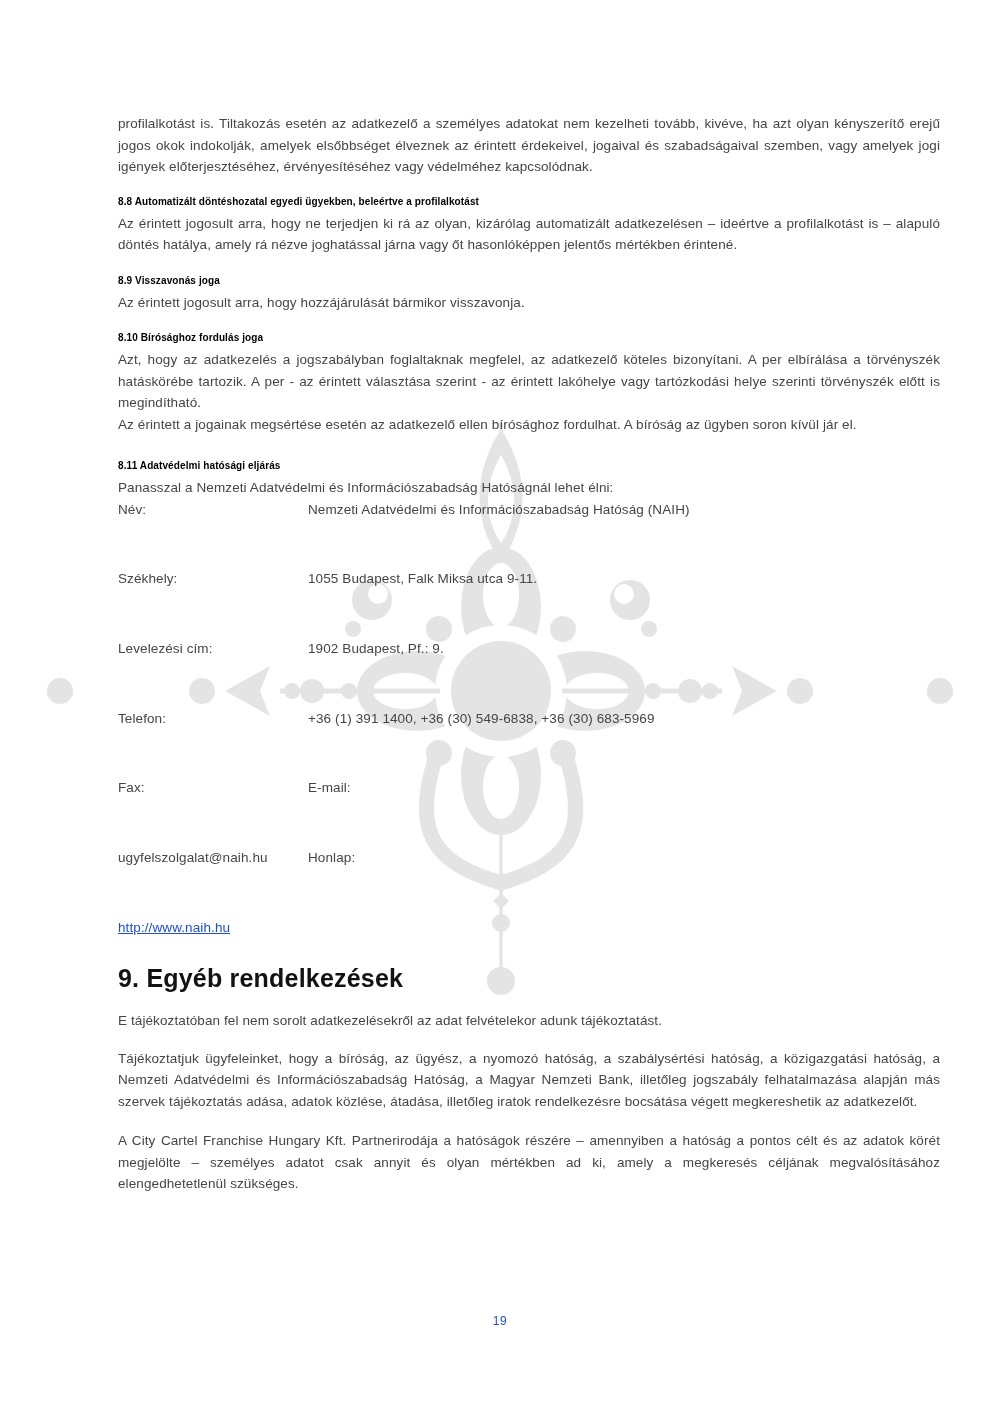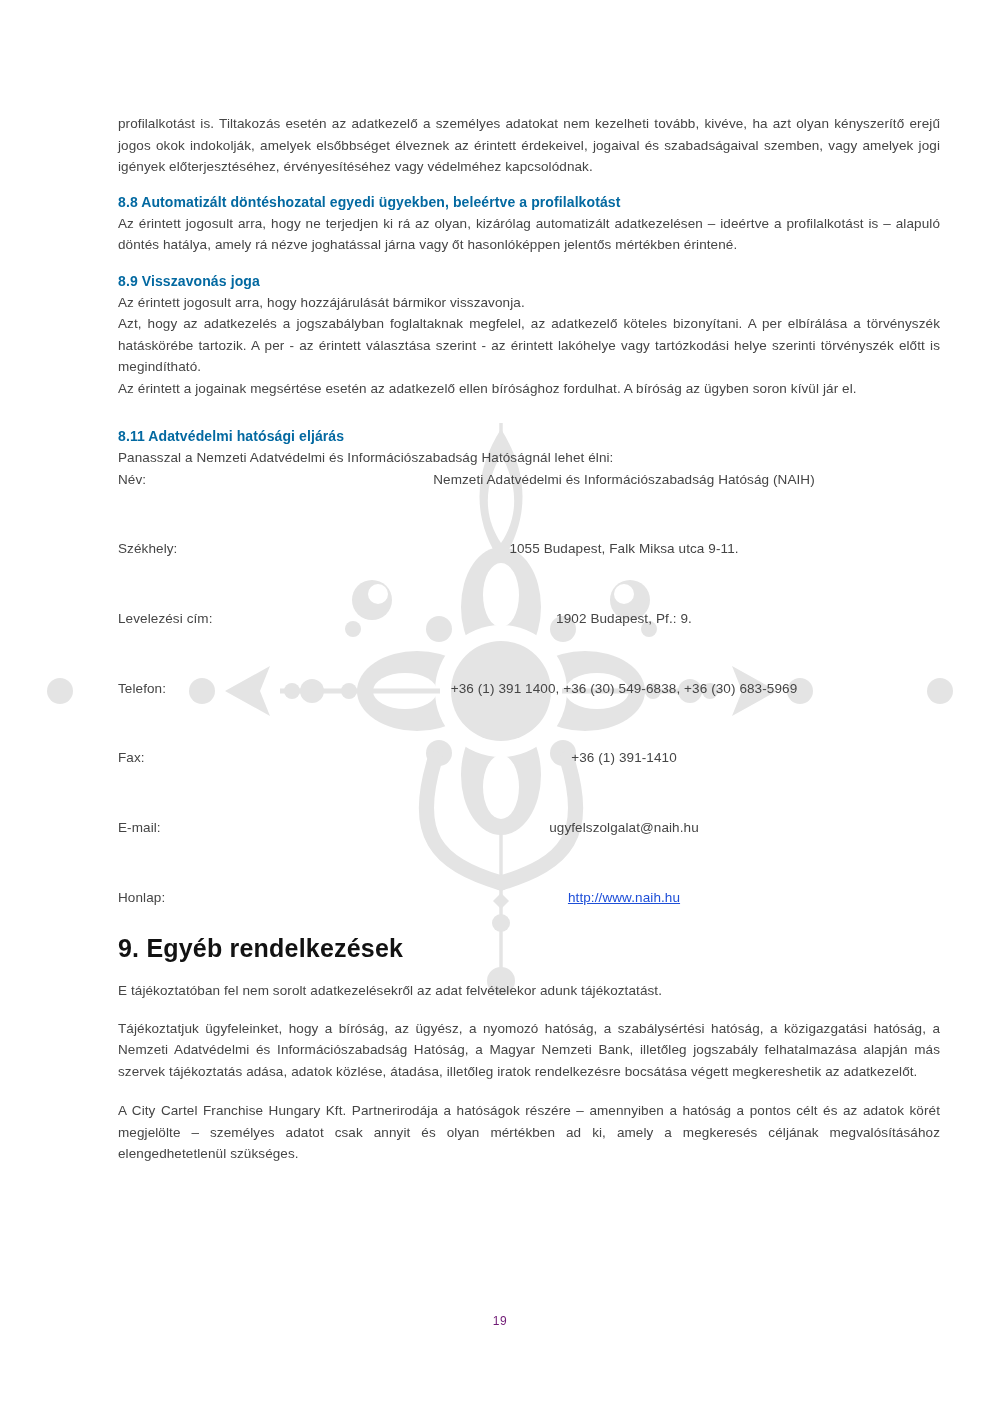--- a/index.html
+++ b/index.html
@@ -16,36 +16,36 @@
   .wm{fill:#e4e4e4;}
   .wm-w{fill:#ffffff;}
   .wm-l{stroke:#e4e4e4;fill:none;}
   
   .content{
     position:absolute;left:118px;top:113px;width:822px;z-index:1;
     color:#454545;font-size:13.5px;line-height:21.5px;letter-spacing:.1px;
   }
   .para{margin:0;text-align:justify;}
   .h-sec{
-    margin:0;font-size:14px;line-height:22px;font-weight:700;color:#0369a1;
+    margin:0;font-size:10px;line-height:22px;font-weight:700;color:#000000;
     letter-spacing:.1px;
   }
-  .mt13{margin-top:13px;} .mt14{margin-top:14px;} .mt11{margin-top:26px;}
+  .mt13{margin-top:13px;} .mt14{margin-top:14px;} .mt11{margin-top:20px;}
   .h-big{
     margin:24px 0 0 0;font-size:25px;line-height:32px;font-weight:700;color:#121212;
     letter-spacing:.2px;
   }
   .mt16{margin-top:16px;} .mt19{margin-top:18px;}
   .contact{display:grid;grid-template-columns:142px 1fr;line-height:21.7px;gap:48px;}
   .contact .lab{color:#454545;}
-  .contact .val{color:#454545;text-align:center;}
+  .contact .val{color:#454545;}
   .link{color:#1d4ed8;text-decoration:underline;cursor:pointer;}
   .pagenum{
     position:absolute;top:1314px;left:0;width:100%;text-align:center;
-    font-size:12px;color:#701a75;z-index:1;letter-spacing:.5px;
+    font-size:12px;color:#1d4ed8;z-index:1;letter-spacing:.5px;
   }
 </style>
 </head>
 <body>
 
 <div class="page">
 
   <svg class="watermark" width="920" height="600" viewBox="0 0 920 600" aria-hidden="true">
 
     <line class="wm-l" x1="461" y1="8" x2="461" y2="560" stroke-width="3.5"></line>
@@ -103,41 +103,41 @@
   <div class="content">
 
     <p class="para">profilalkotást is. Tiltakozás esetén az adatkezelő a személyes adatokat nem kezelheti tovább, kivéve, ha azt olyan kényszerítő erejű jogos okok indokolják, amelyek elsőbbséget élveznek az érintett érdekeivel, jogaival és szabadságaival szemben, vagy amelyek jogi igények előterjesztéséhez, érvényesítéséhez vagy védelméhez kapcsolódnak.</p>
 
     <h3 class="h-sec mt13">8.8 Automatizált döntéshozatal egyedi ügyekben, beleértve a profilalkotást</h3>
     <p class="para">Az érintett jogosult arra, hogy ne terjedjen ki rá az olyan, kizárólag automatizált adatkezelésen – ideértve a profilalkotást is – alapuló döntés hatálya, amely rá nézve joghatással járna vagy őt hasonlóképpen jelentős mértékben érintené.</p>
 
     <h3 class="h-sec mt14">8.9 Visszavonás joga</h3>
     <p class="para">Az érintett jogosult arra, hogy hozzájárulását bármikor visszavonja.</p>
 
+    <h3 class="h-sec mt14">8.10 Bírósághoz fordulás joga</h3>
     <p class="para">Azt, hogy az adatkezelés a jogszabályban foglaltaknak megfelel, az adatkezelő köteles bizonyítani. A per elbírálása a törvényszék hatáskörébe tartozik. A per - az érintett választása szerint - az érintett lakóhelye vagy tartózkodási helye szerinti törvényszék előtt is megindítható.</p>
     <p class="para">Az érintett a jogainak megsértése esetén az adatkezelő ellen bírósághoz fordulhat. A bíróság az ügyben soron kívül jár el.</p>
 
     <h3 class="h-sec mt11">8.11 Adatvédelmi hatósági eljárás</h3>
     <p class="para">Panasszal a Nemzeti Adatvédelmi és Információszabadság Hatóságnál lehet élni:</p>
 
     <div class="contact">
       <div class="lab">Név:</div>
       <div class="val">Nemzeti Adatvédelmi és Információszabadság Hatóság (NAIH)</div>
 
       <div class="lab">Székhely:</div>
       <div class="val">1055 Budapest, Falk Miksa utca 9-11.</div>
 
       <div class="lab">Levelezési cím:</div>
       <div class="val">1902 Budapest, Pf.: 9.</div>
 
       <div class="lab">Telefon:</div>
       <div class="val">+36 (1) 391 1400, +36 (30) 549-6838, +36 (30) 683-5969</div>
 
       <div class="lab">Fax:</div>
-      <div class="val">+36 (1) 391-1410</div>
 
       <div class="lab">E-mail:</div>
       <div class="val">ugyfelszolgalat@naih.hu</div>
 
       <div class="lab">Honlap:</div>
       <div class="val"><span class="link">http://www.naih.hu</span></div>
     </div>
 
     <h2 class="h-big">9. Egyéb rendelkezések</h2>
 

